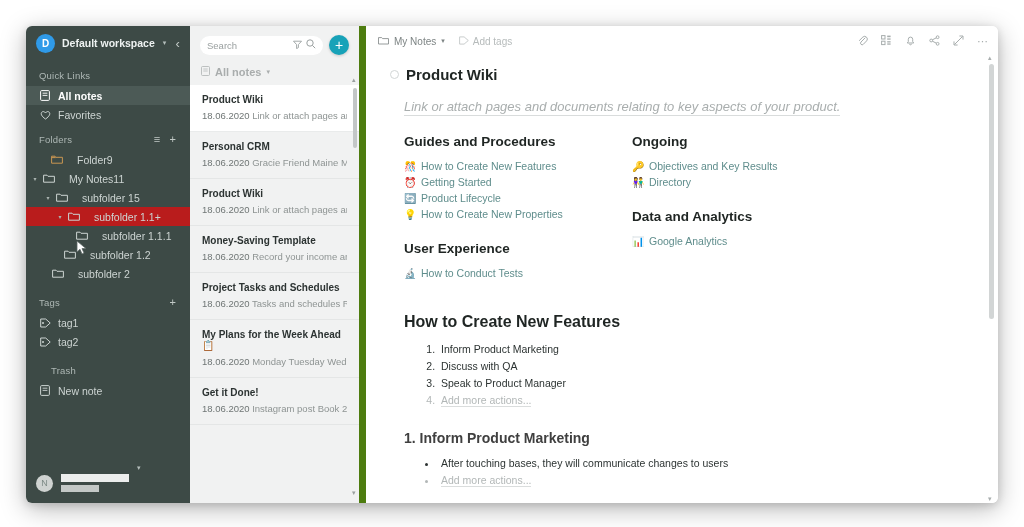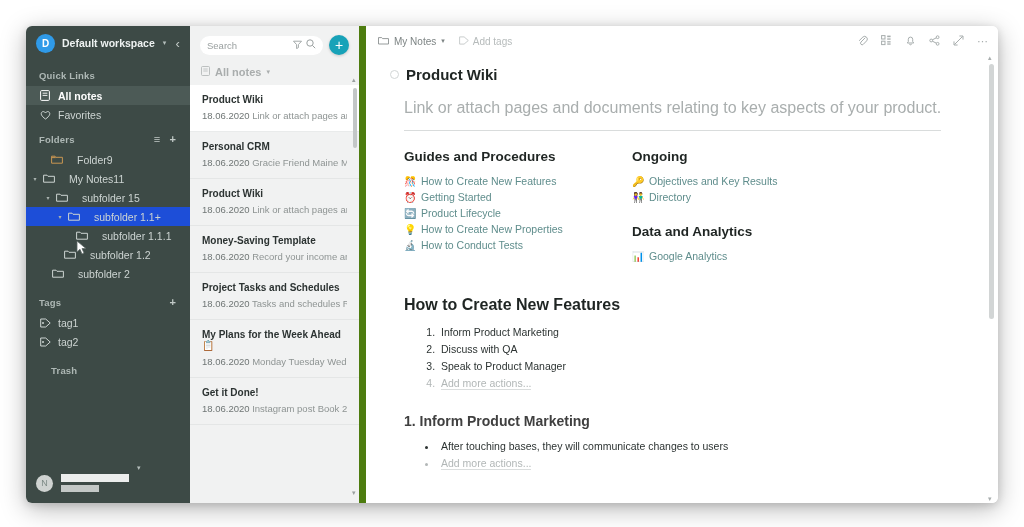--- a/index.html
+++ b/index.html
@@ -42,41 +42,41 @@
   }
   .ws-name { font-size: 10.5px; font-weight: bold; color: #eef2f1; white-space: nowrap; }
   .ws-caret { font-size: 7px; color: #b4bebb; margin-left: 1px; }
   .collapse-btn {
     margin-left: auto; color: #c3cbc8; font-size: 13px;
     width: 16px; text-align: center; cursor: pointer;
   }
 
   .sec-head {
     padding: 10px 10px 5px 13px;
-    font-size: 9.5px; font-weight: bold;
+    font-size: 9.5px; font-weight: normal;
     color: #aeb8b5; letter-spacing: .2px;
     display: flex; align-items: flex-end;
   }
   .sec-head .acts { margin-left: auto; display: flex; gap: 9px; padding-right: 4px; }
   .sec-head .acts span { color: #c2cac7; font-size: 11px; cursor: pointer; line-height: 1; }
 
   .nav-row {
     display: flex; align-items: center;
     height: 19px; padding-left: 13px; gap: 7px;
     font-size: 10.5px; color: #cdd4d2; cursor: pointer;
     white-space: nowrap;
   }
   .nav-row.sel { background: #4c5a56; color: #fff; font-weight: bold; }
   .nav-row .ico { width: 12px; flex: 0 0 12px; display:flex; align-items:center; justify-content:center; }
   .tw { width: 8px; flex: 0 0 8px; font-size: 6px; color: #aab3b0; text-align: center; }
   .tw.empty { visibility: hidden; }
 
   .folder-row { display: flex; align-items: center; height: 19px; font-size: 10.5px;
                 color: #cdd4d2; cursor: pointer; white-space: nowrap; padding-right: 4px; }
-  .folder-row.sel { background: #1d4ed8; }
+  .folder-row.sel { background: #b91c1c; }
   .folder-row .lbl { margin-left: 14px; }
   .cursor-arrow { position: absolute; left: 50px; top: 214px; width: 12px; height: 16px; pointer-events: none; }
 
   .user-box {
     margin-top: auto; height: 40px;
     display: flex; align-items: center; gap: 8px; padding: 0 10px;
   }
   .user-avatar { width: 17px; height: 17px; border-radius: 50%; background: #cfd3d1; color: #7d8a86;
                  font-size: 9px; display: flex; align-items: center; justify-content: center; flex: 0 0 17px; }
   .redact-a { width: 68px; height: 8px; background: #eceeed; }
@@ -137,22 +137,22 @@
   .crumb .caret { font-size: 7px; }
   .tagadd { display: flex; align-items: center; gap: 4px; color: #b6bbbb; margin-left: 8px; cursor: pointer; }
   .tb-icons { margin-left: auto; display: flex; align-items: center; gap: 13px; color: #a7adad; font-size: 11px; }
   .tb-icons span { cursor: pointer; line-height: 1; }
 
   .doc { flex: 1; padding: 4px 36px 0 24px; overflow: hidden; position: relative; }
   .doc-title-row { display: flex; align-items: center; gap: 7px; margin: 6px 0 0 0; }
   .doc-circle { width: 9px; height: 9px; border-radius: 50%; border: 1.3px solid #d2d6d6; flex: 0 0 9px; }
   .doc-title { font-size: 15px; font-weight: bold; color: #1f2523; }
   .doc-sub {
-    margin: 16px 0 0 14px; font-size: 16px; color: #a9aeae;
-    border-bottom: 1px solid #d9dcdc; display: inline-block; padding-bottom: 13px;
+    margin: 16px 0 0 14px; font-size: 13px; color: #a9aeae;
+    border-bottom: 1px solid #d9dcdc; display: inline-block; padding-bottom: 1px; font-style: italic;
   }
   .cols { display: flex; margin: 18px 0 0 14px; }
   .col-l { width: 228px; flex: 0 0 228px; }
   .col-r { flex: 1; }
   .h2 { font-size: 13.5px; font-weight: bold; color: #1f2523; margin-bottom: 11px; }
   .h2.spaced { margin-top: 21px; }
   .lnk { display: flex; align-items: center; gap: 5px; font-size: 10.5px; color: #5f8d8c; margin-bottom: 4px; cursor: pointer; }
   .lnk .em { font-size: 10px; width: 12px; flex: 0 0 12px; }
 
   .h1b { font-size: 16px; font-weight: bold; color: #1f2523; margin: 30px 0 12px 14px; }
@@ -307,20 +307,30 @@
             <path d="M0.7 1 h5 l4.5 4 -4.5 4 h-5 z" fill="none" stroke="#cdd4d2" stroke-width="1"></path>
             <circle cx="3" cy="5" r="1" fill="#cdd4d2"></circle>
           </svg>
       </span>
       <span>tag2</span>
     </div>
 
     <div class="sec-head" style="padding-top:14px;margin-left:12px;">
       <span>Trash</span>
     </div>
+    <div class="nav-row">
+      <span class="ico">
+        <svg width="10" height="11" viewBox="0 0 10 11">
+            <rect x="0.6" y="0.6" width="8.8" height="9.8" rx="1" fill="none" stroke="#cdd4d2" stroke-width="1"></rect>
+            <line x1="2.6" y1="3.2" x2="7.4" y2="3.2" stroke="#cdd4d2" stroke-width=".9"></line>
+            <line x1="2.6" y1="5.4" x2="7.4" y2="5.4" stroke="#cdd4d2" stroke-width=".9"></line>
+          </svg>
+      </span>
+      <span>New note</span>
+    </div>
 
     <div class="cursor-arrow">
       <svg width="12" height="16" viewBox="0 0 12 16">
           <path d="M1 1 L1 12 L4 9.3 L6 14 L8 13 L6 8.6 L10 8.6 Z" fill="#ffffff" stroke="#5a6663" stroke-width=".8"></path>
         </svg>
     </div>
 
     <div class="user-box">
       <div class="user-avatar">N</div>
       <div>
@@ -481,20 +491,21 @@
           </div>
           <div class="lnk">
             <span class="em">🔄</span>
             <span>Product Lifecycle</span>
           </div>
           <div class="lnk">
             <span class="em">💡</span>
             <span>How to Create New Properties</span>
           </div>
 
+          <div class="h2 spaced">User Experience</div>
           <div class="lnk">
             <span class="em">🔬</span>
             <span>How to Conduct Tests</span>
           </div>
         </div>
 
         <div class="col-r">
           <div class="h2">Ongoing</div>
           <div class="lnk">
             <span class="em">🔑</span>

